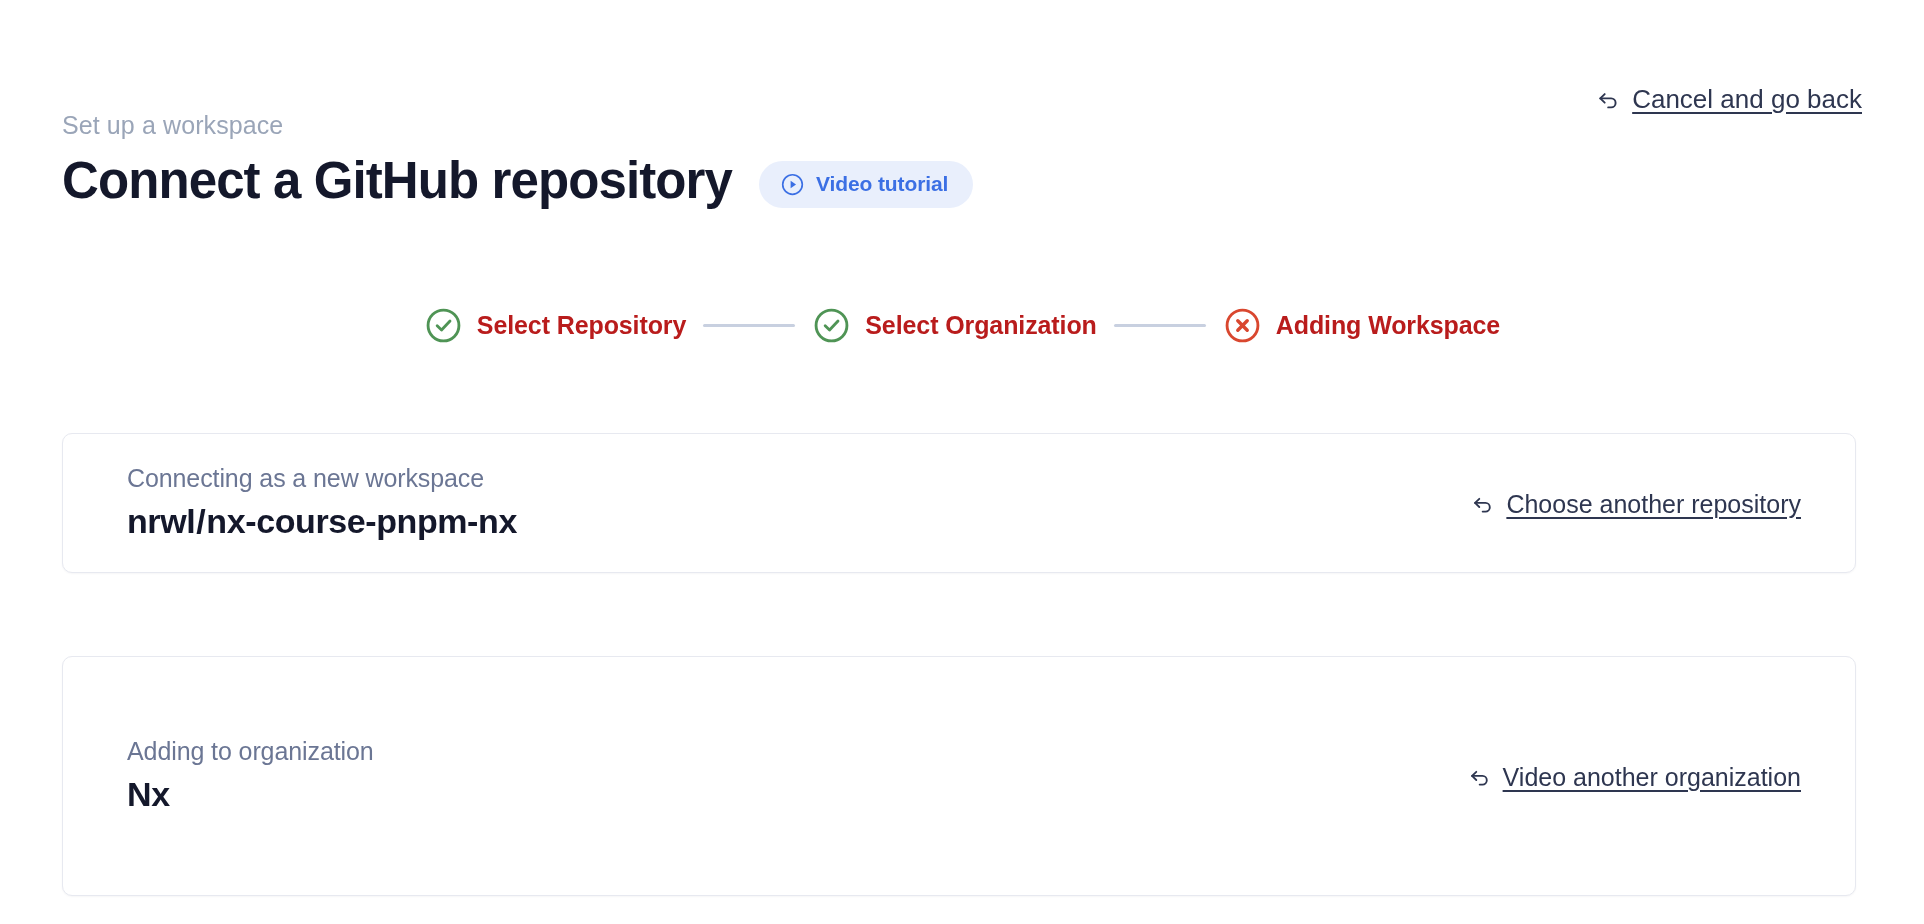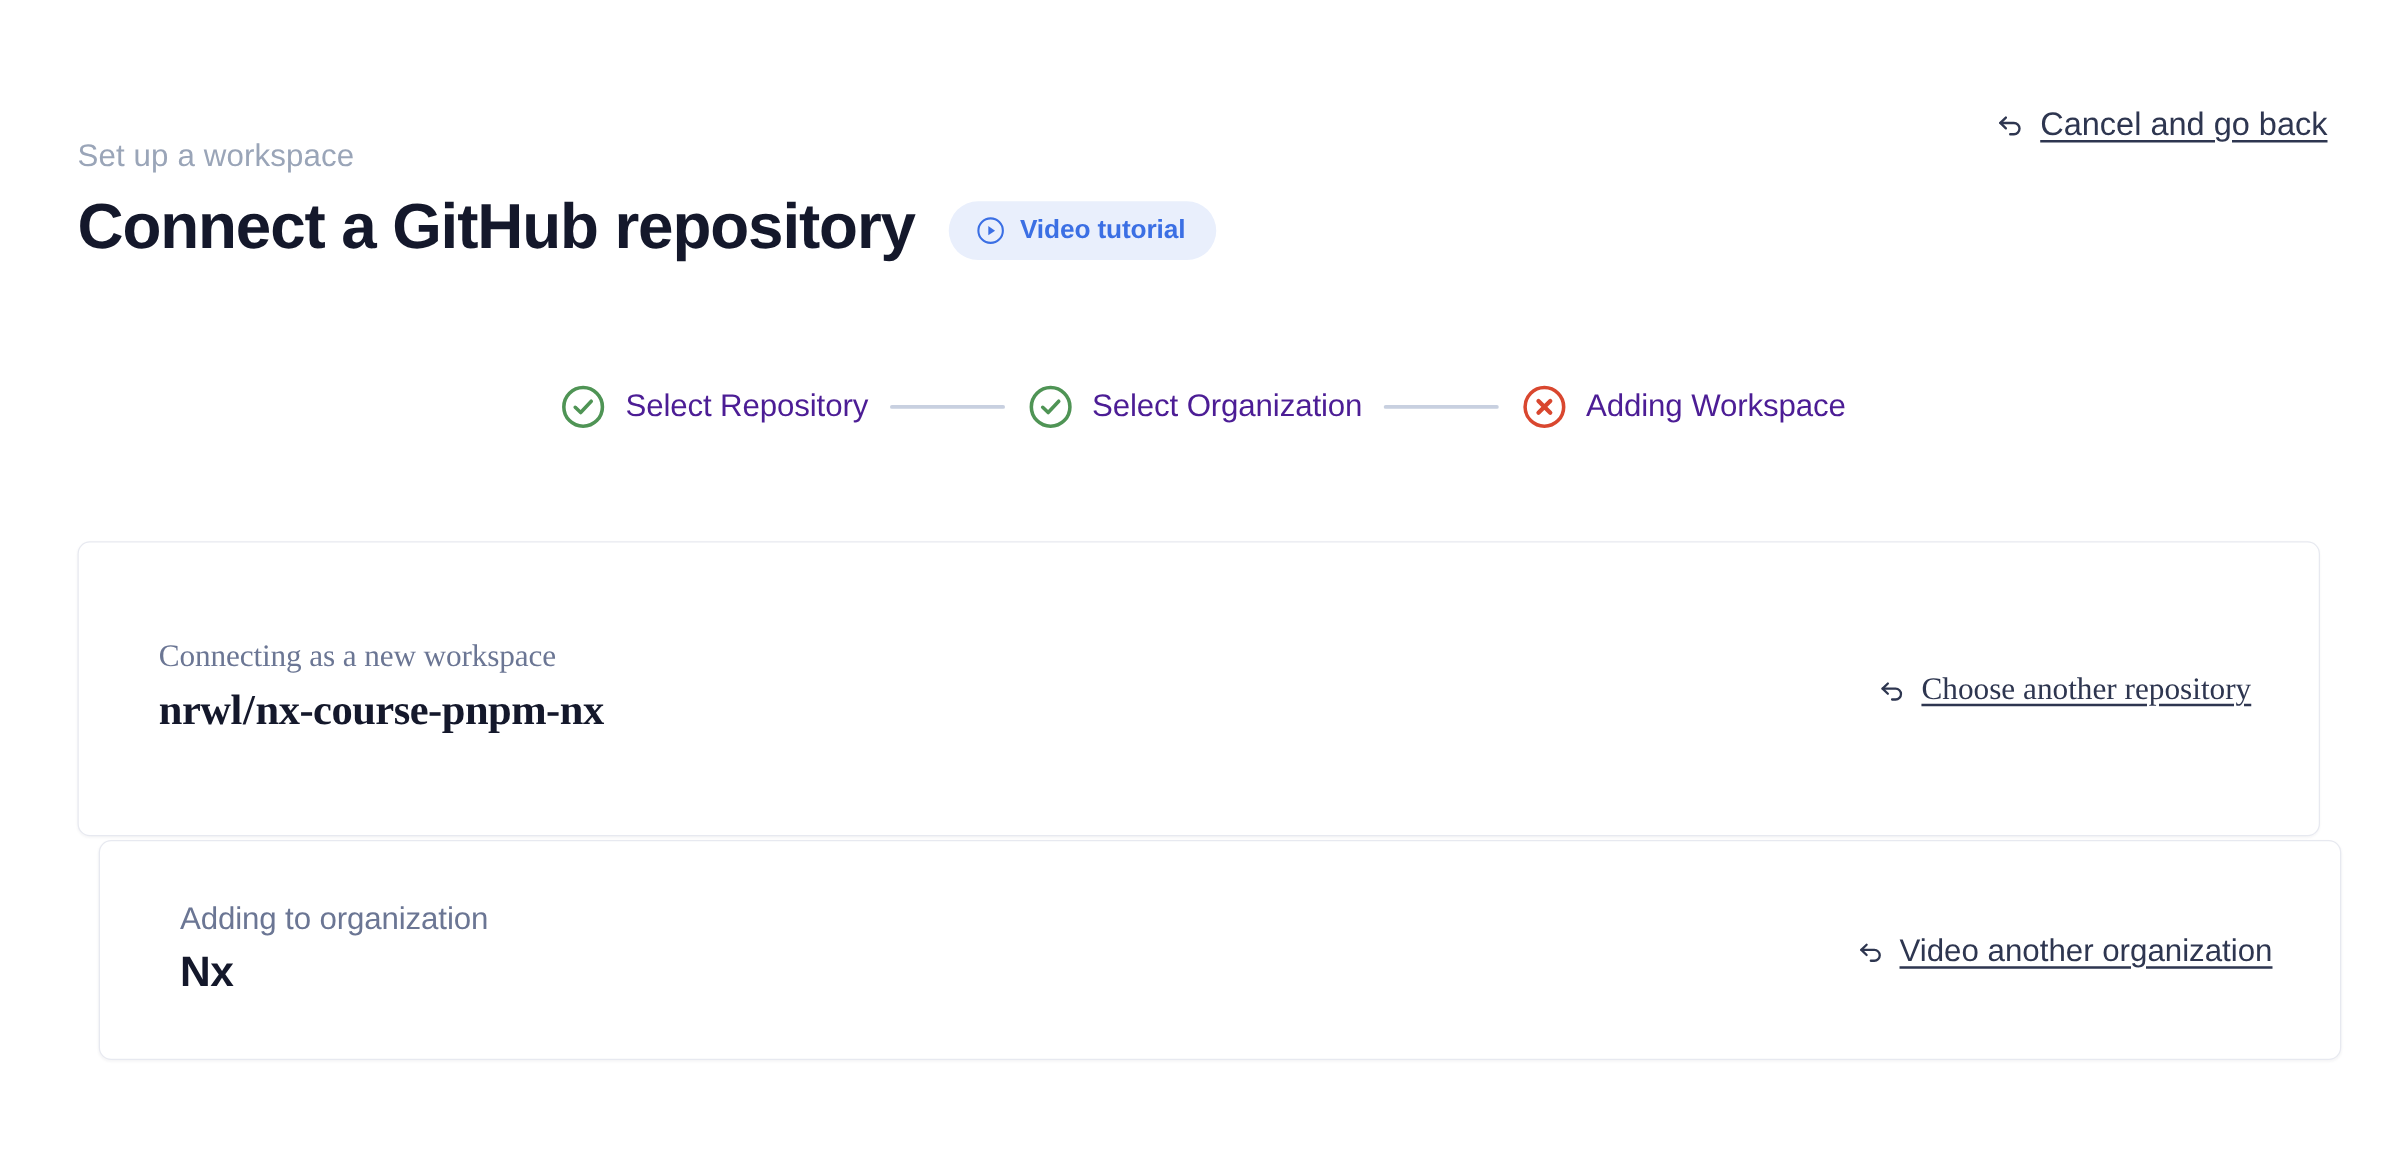--- a/index.html
+++ b/index.html
@@ -110,23 +110,24 @@
 
   .step {
     display: inline-flex;
     align-items: center;
     gap: 14px;
     cursor: pointer;
   }
 
   .step-label {
     font-size: 25px;
-    color: #4c1d95;
+    color: #b91c1c;
     letter-spacing: -0.1px;
     white-space: nowrap;
+    font-weight: bold;
   }
 
   .step-connector {
     width: 92px;
     height: 3px;
     background: #c8d0e0;
     margin: 0 17px;
     border-radius: 2px;
   }
 
@@ -136,22 +137,22 @@
   .card {
     position: absolute;
     left: 62px;
     width: 1794px;
     background: #ffffff;
     border: 1.5px solid #e7e9f0;
     border-radius: 10px;
     box-shadow: 0 1px 2px rgba(20, 24, 43, 0.04);
   }
 
-  .card-repository { top: 433px; height: 236px; font-family: Liberation Serif, serif; }
-  .card-organization { top: 672px; height: 176px; margin-left: 17px; }
+  .card-repository { top: 433px; height: 140px; }
+  .card-organization { top: 656px; height: 240px; }
 
   .card-inner {
     position: absolute;
     left: 0; right: 0; top: 0; bottom: 0;
     display: flex;
     align-items: center;
     justify-content: space-between;
     padding: 0 54px 0 64px;
   }
 

